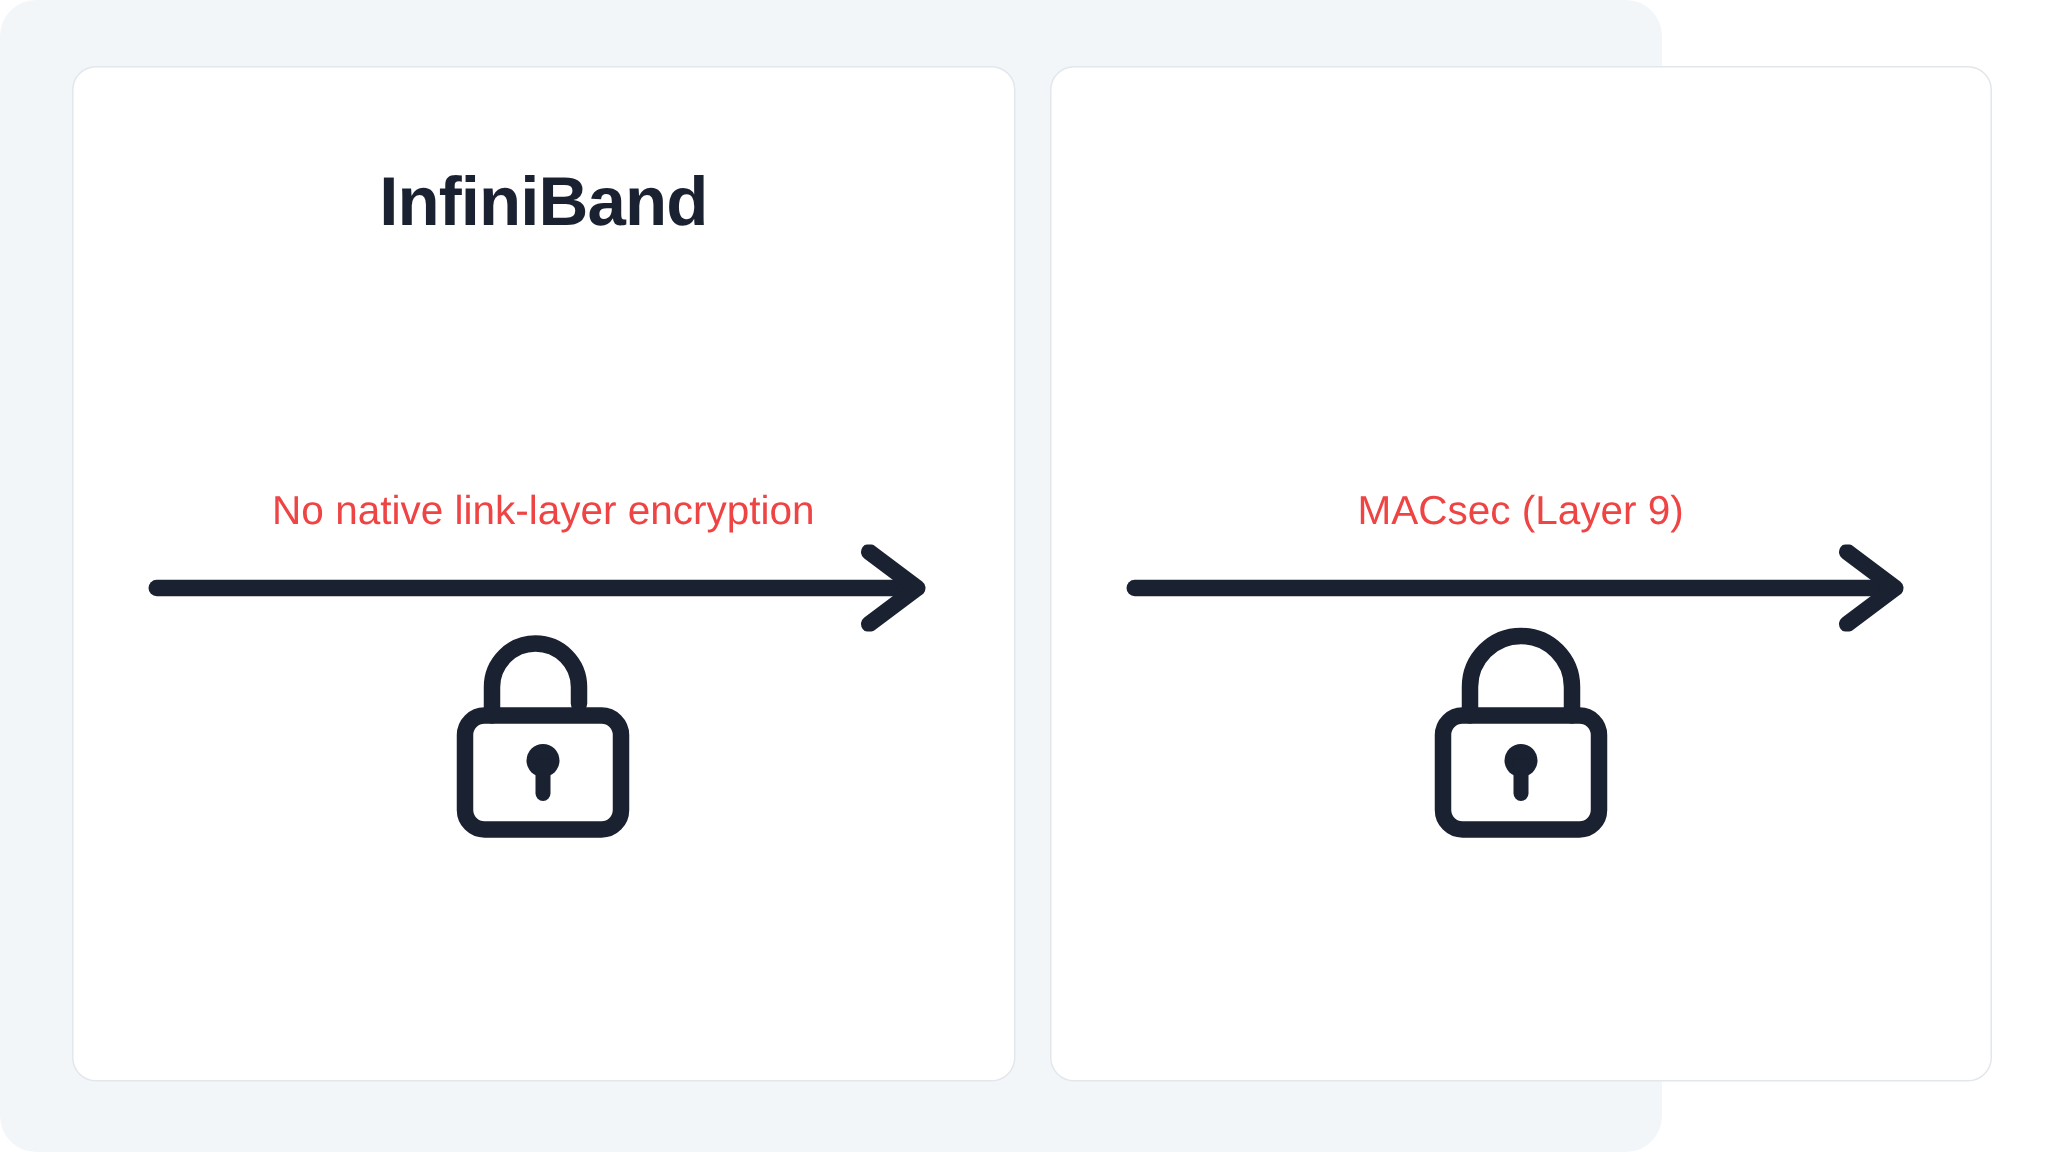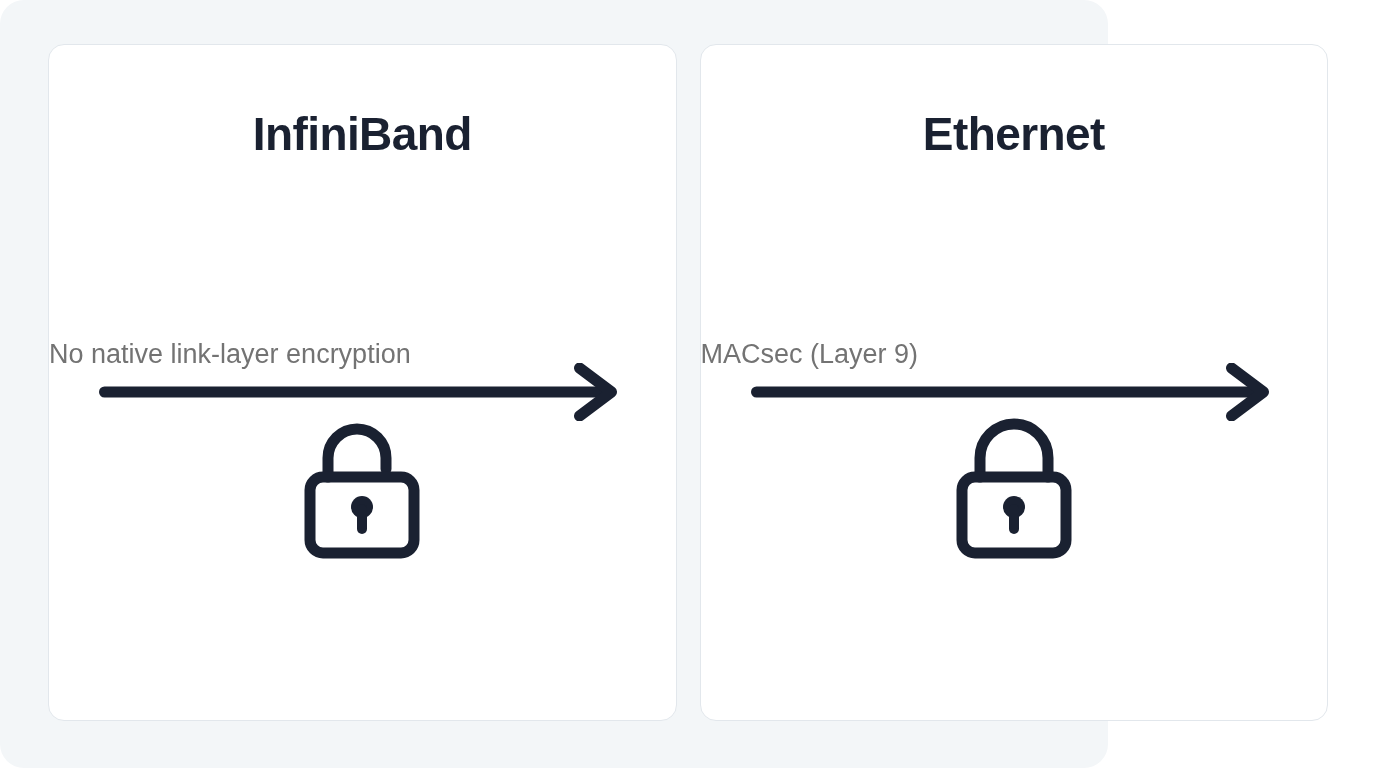--- a/index.html
+++ b/index.html
@@ -54,27 +54,27 @@
     line-height: 1.0;
     letter-spacing: -0.6px;
     color: #1a2131;
     white-space: nowrap;
   }
 
   
   .card-caption {
     position: absolute;
     left: 0;
-    top: 296px;
+    top: 282px;
     width: 100%;
-    text-align: left;
+    text-align: center;
     font-size: 27px;
     font-weight: 400;
     line-height: 1.0;
-    color: #737373;
+    color: #ef4444;
     white-space: nowrap;
   }
 
   
   .arrow-wrap {
     position: absolute;
     left: 50%;
     top: 318px;
     transform: translateX(-50%);
     width: 527px;
@@ -122,21 +122,20 @@
 
           <circle cx="58" cy="90" r="11" fill="#1a2131" stroke="none"></circle>
           <path d="M58 92 V112" stroke-width="10"></path>
         </svg>
       </div>
 
     </div>
 
     <div class="card">
 
-      <div class="card-title">Ethernet</div>
 
       <div class="card-caption">MACsec (Layer 9)</div>
 
       <div class="arrow-wrap">
         <svg viewBox="0 0 527 58" xmlns="http://www.w3.org/2000/svg" fill="none" stroke="#1a2131" stroke-width="11" stroke-linecap="round" stroke-linejoin="round">
           <line x1="6" y1="29" x2="505" y2="29"></line>
           <polyline points="481,5 513,29 481,53"></polyline>
         </svg>
       </div>
 

